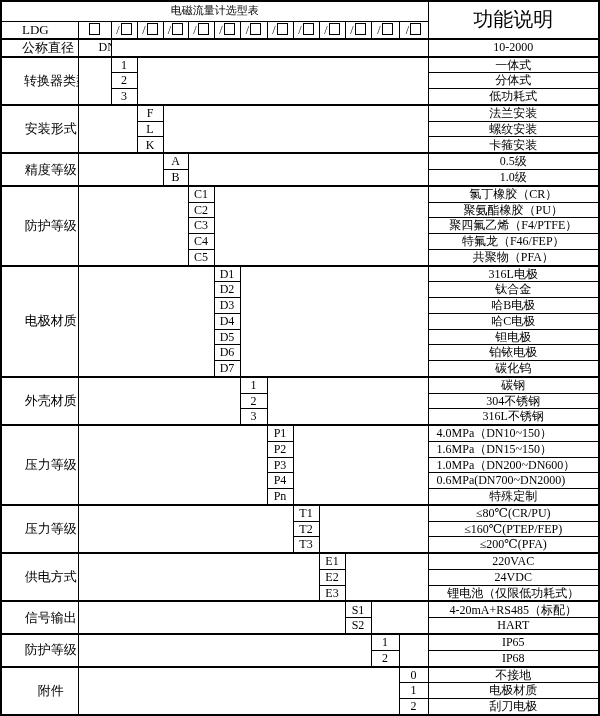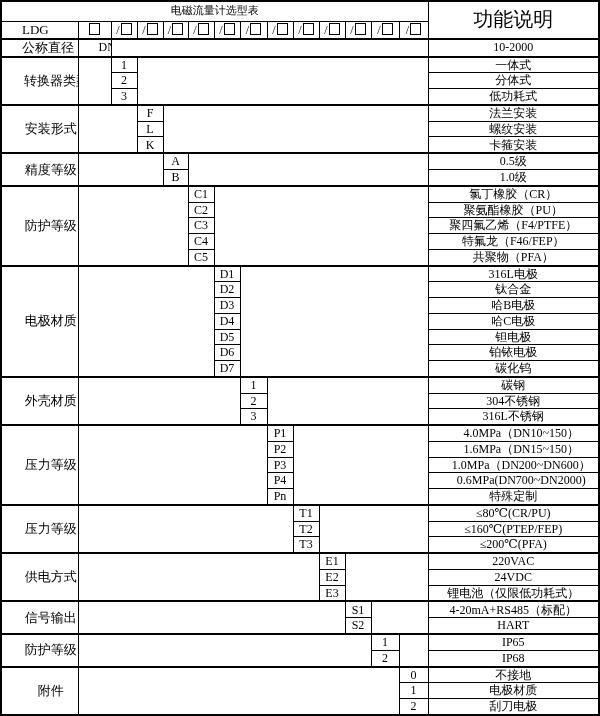--- a/index.html
+++ b/index.html
@@ -21,21 +21,21 @@
     overflow:hidden;
     white-space:nowrap;
   }
   tr.trow{height:20px;}
   td.title{font-size:11px;}
   td.rhead{font-size:20px;border-radius:16px;}
   td.lab{font-size:13px;padding-left:22px;}
   td.lleft{text-align:left;padding-left:20px;}
   td.code{font-size:12px;}
   td.desc{font-size:12px;}
-  td.dleft{text-align:center;padding-left:16px;}
+  td.dleft{text-align:left;padding-left:8px;}
   td.st{border-top:2px solid #000;}
   span.box{
     display:inline-block;width:9px;height:10px;
     border:1px solid #000;background:#fff;
     vertical-align:-1px;
   }
   span.slash{display:inline-block;margin-right:1px;font-size:12px;}
 </style>
 </head>
 <body>

